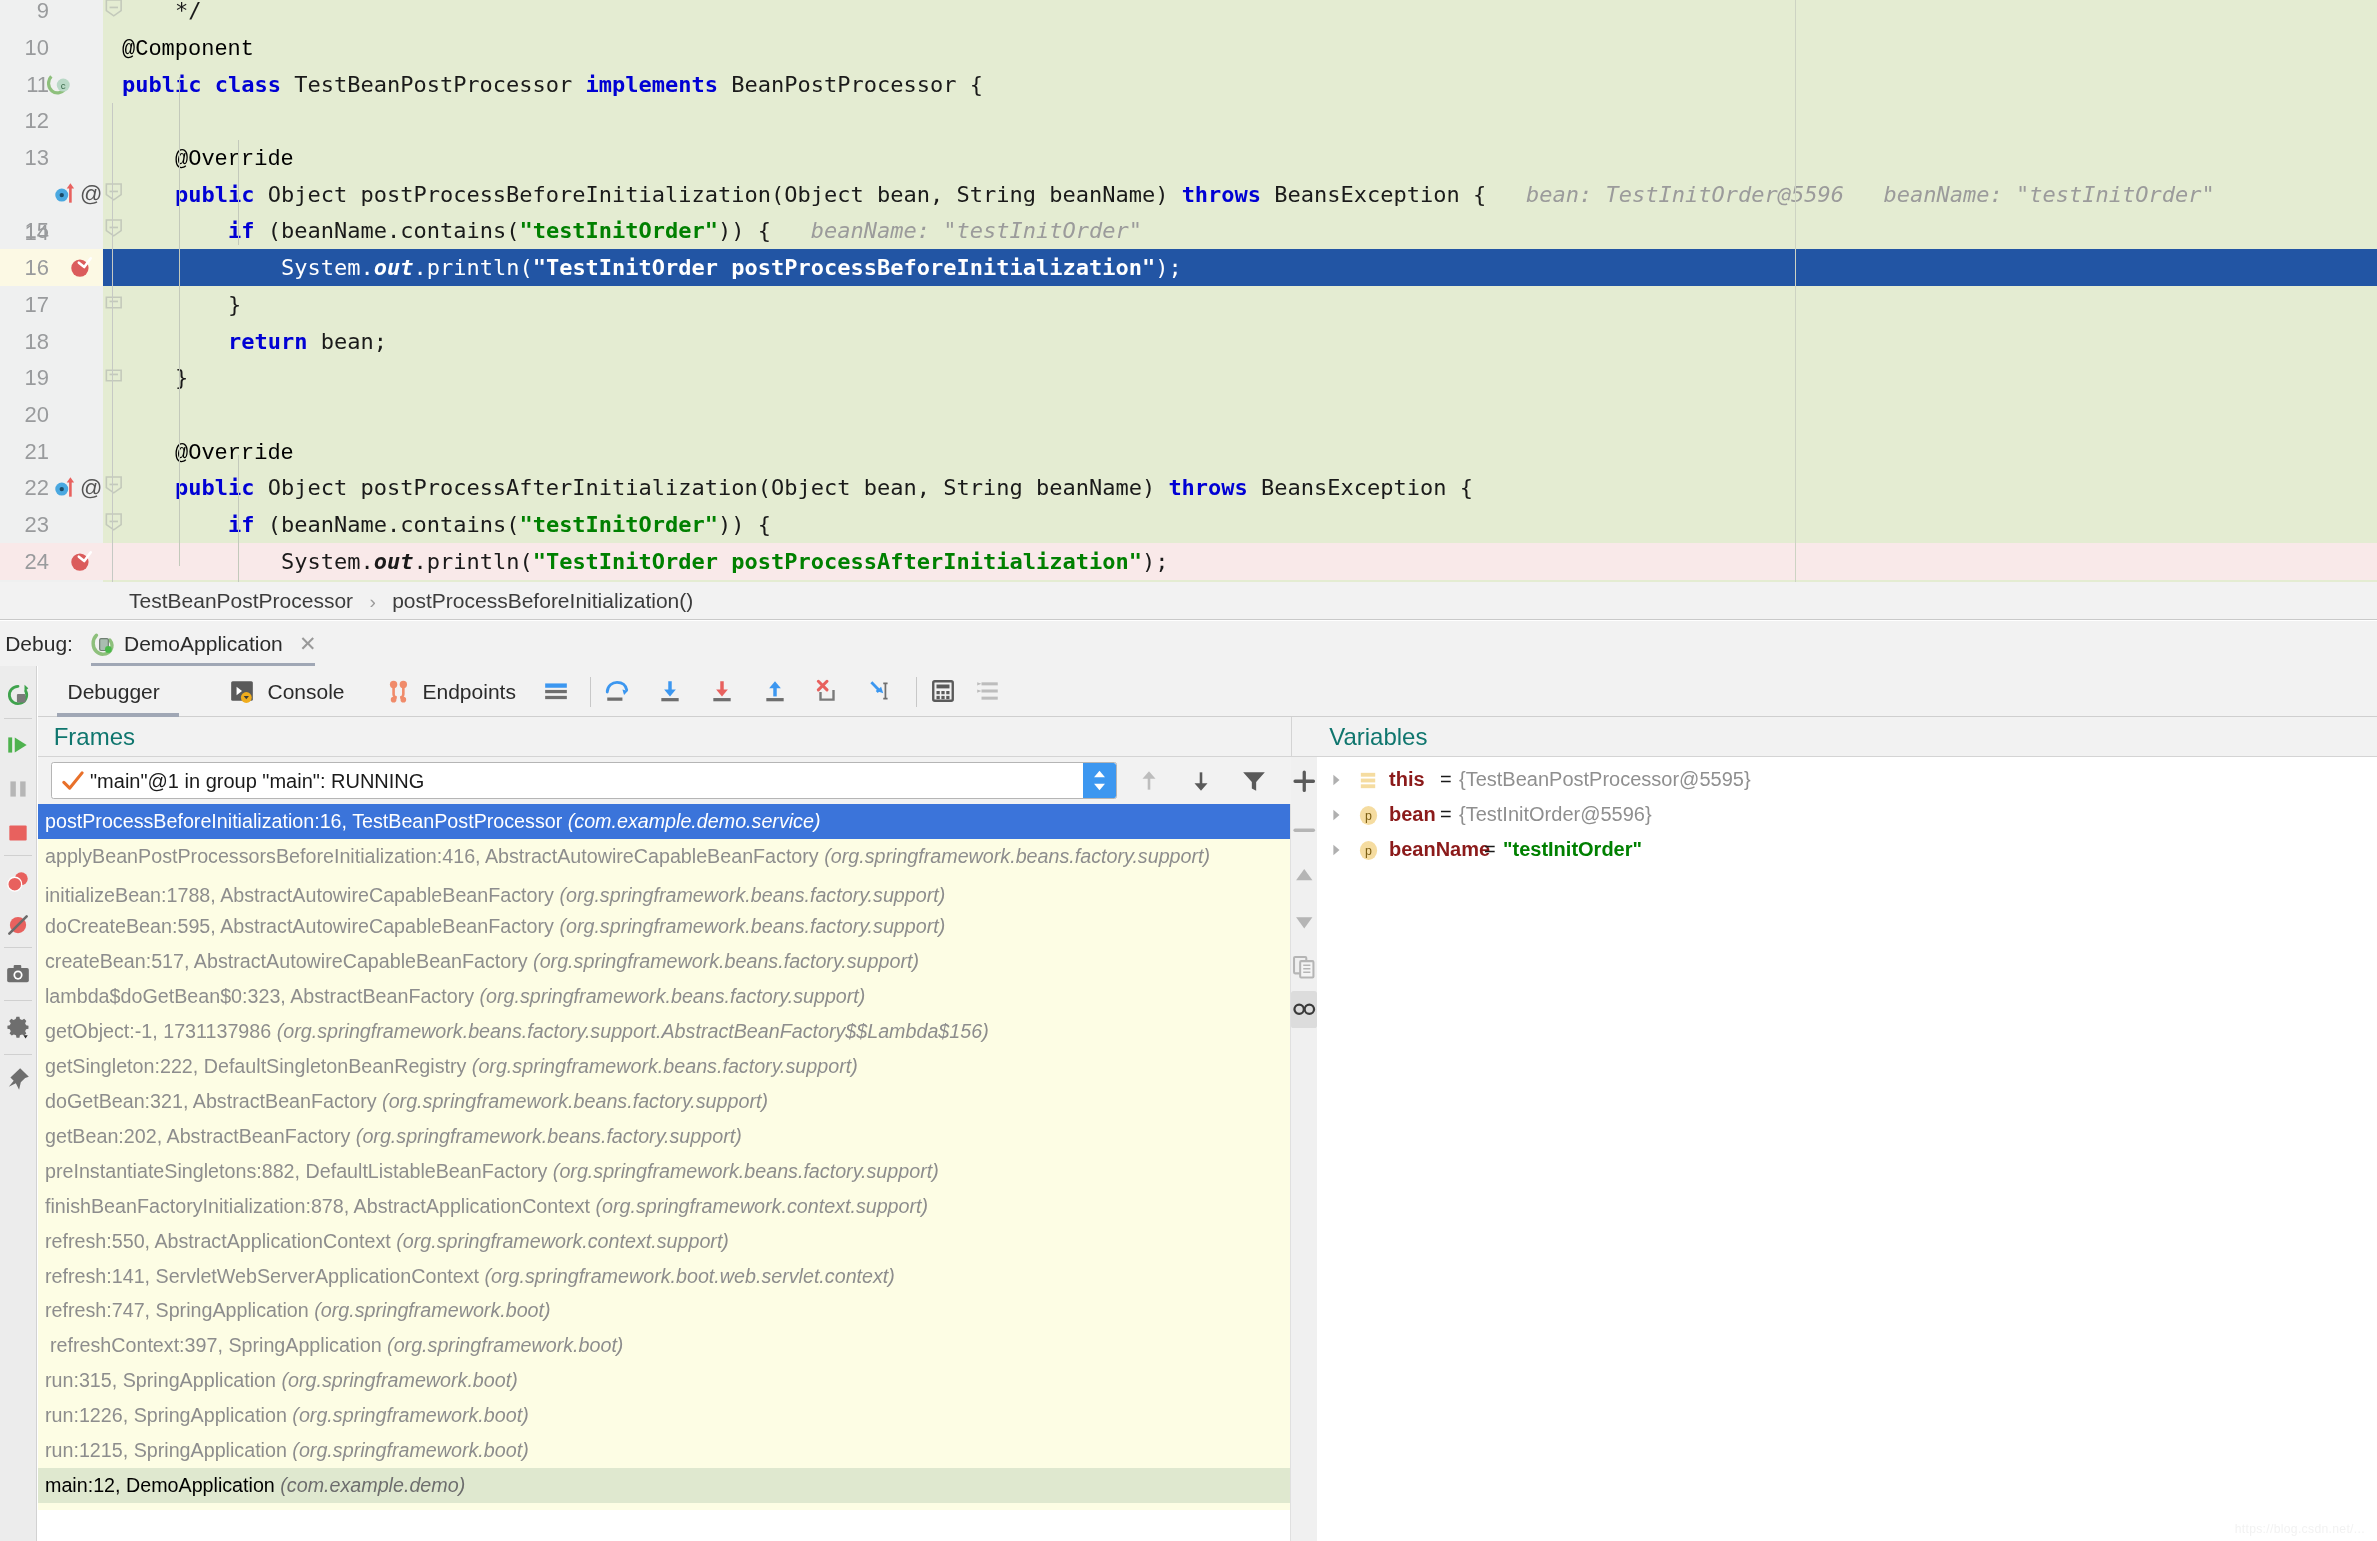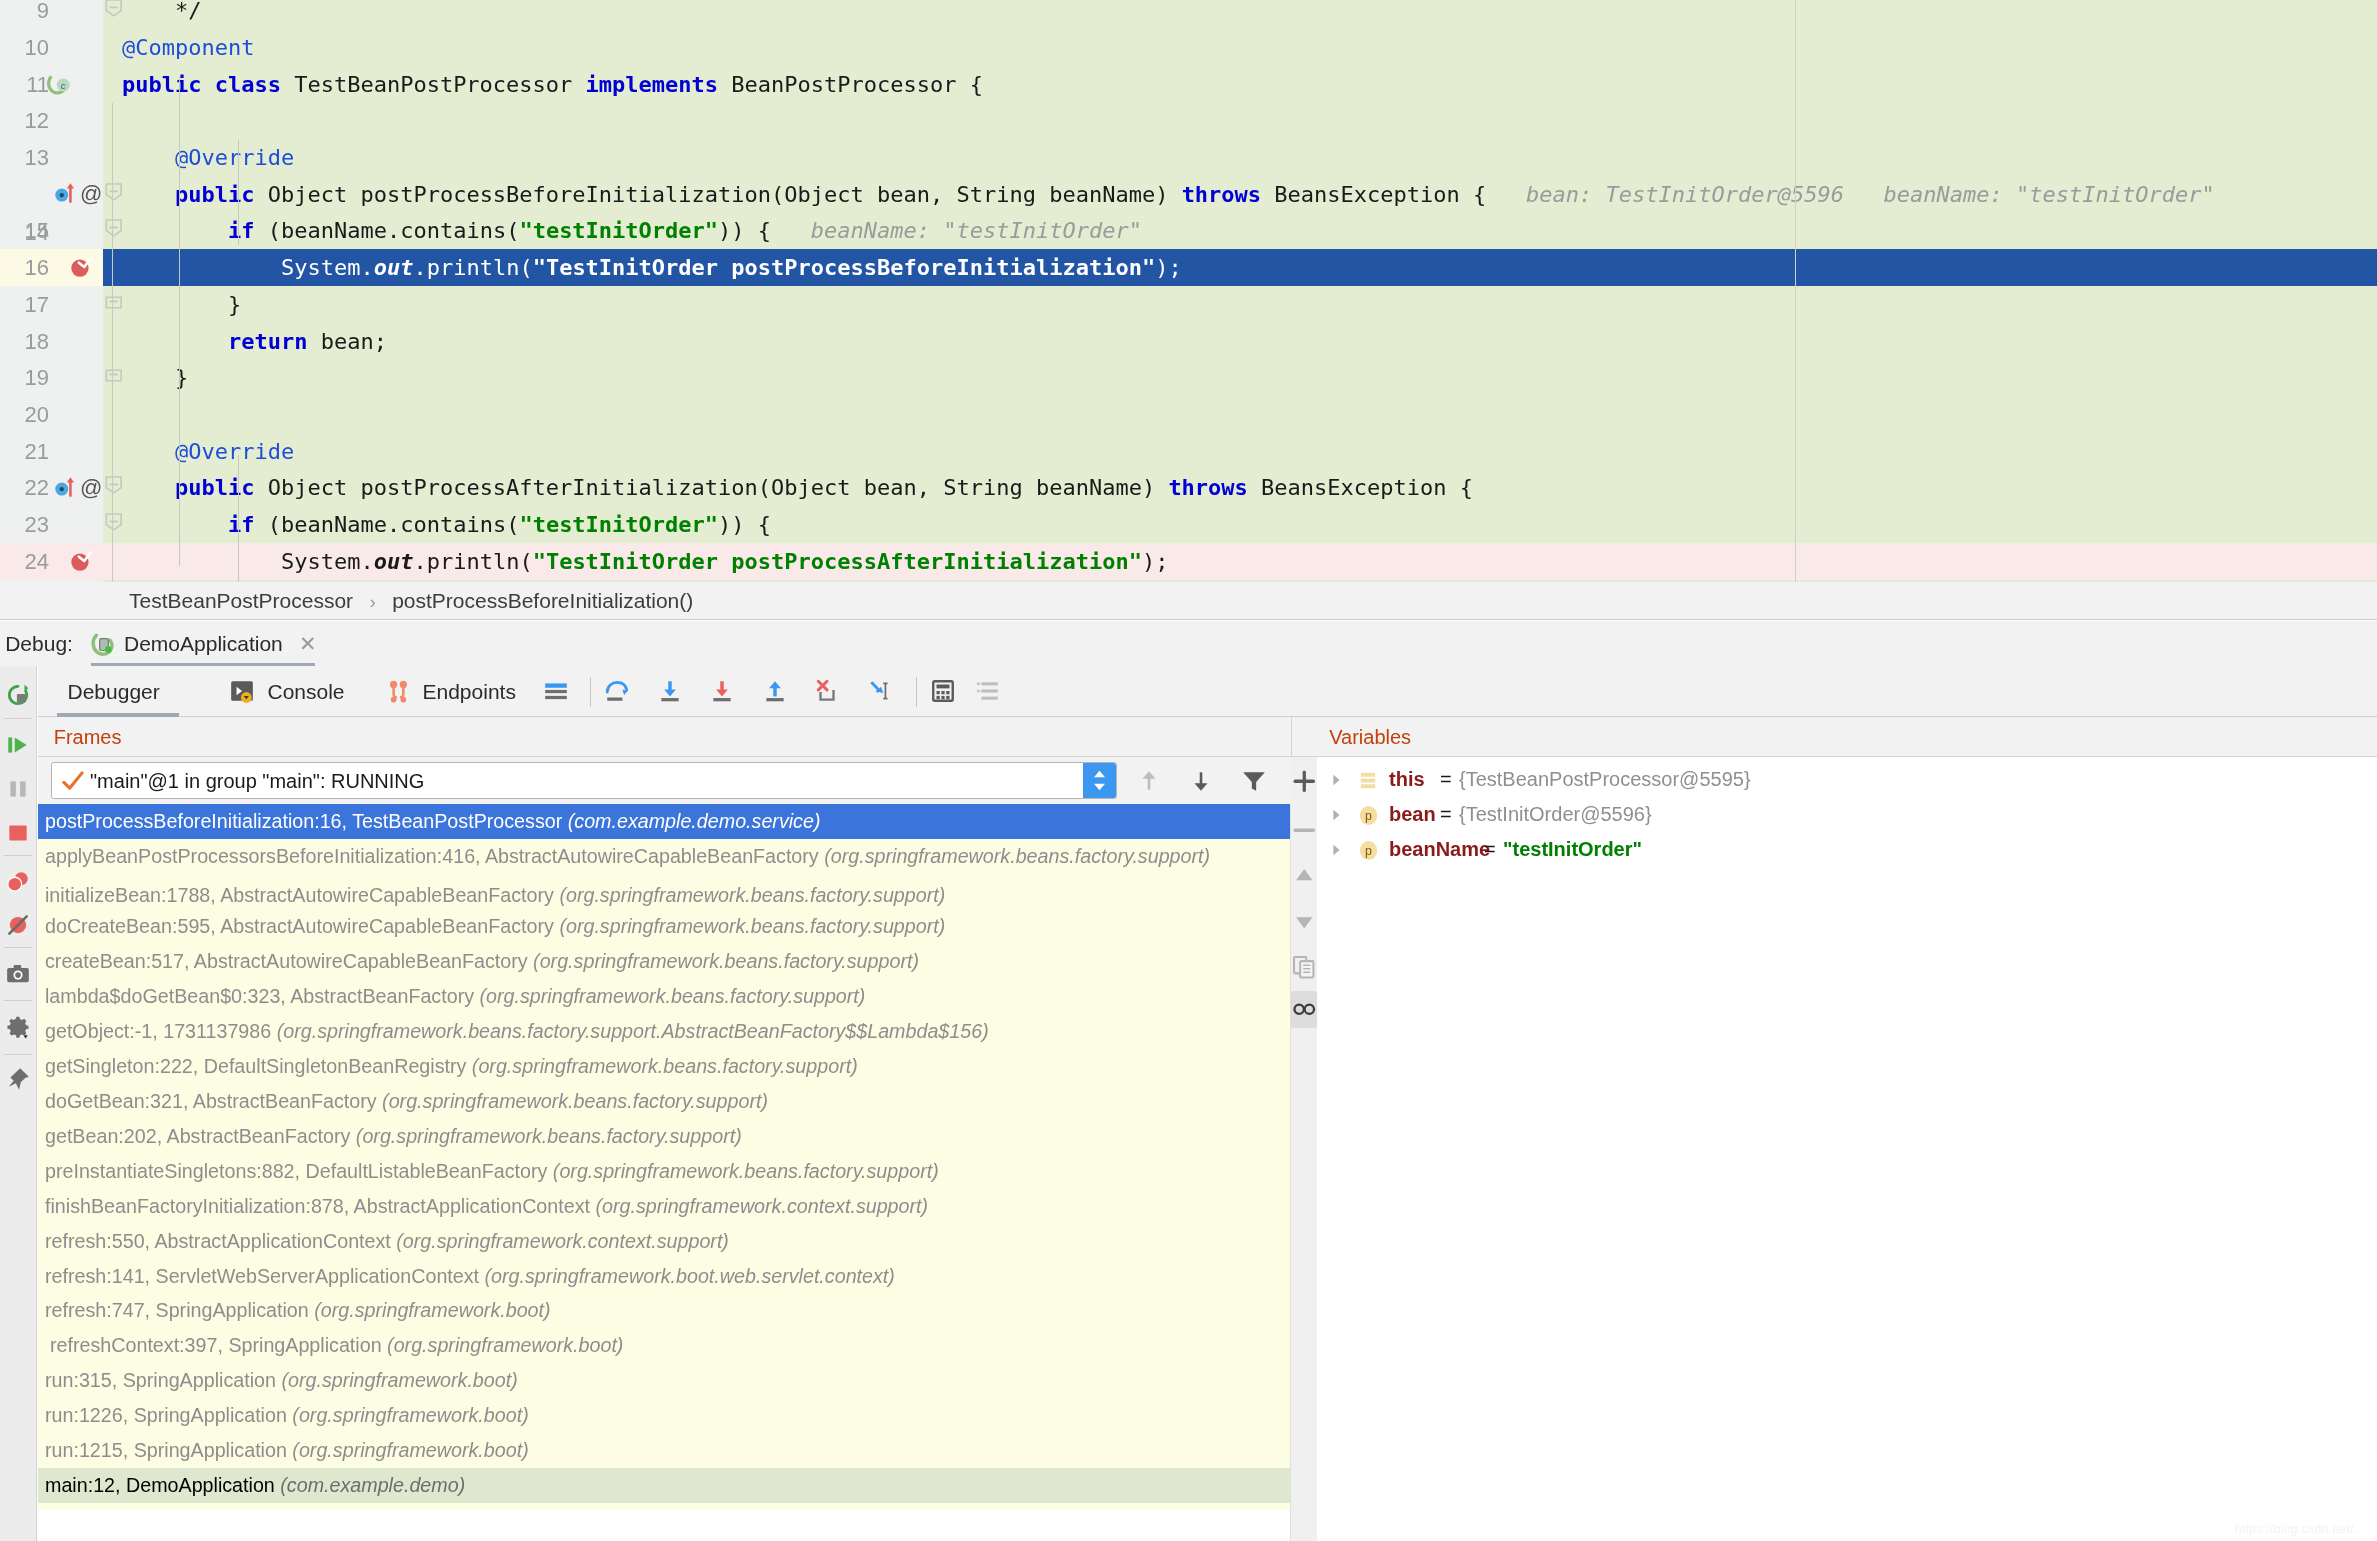--- a/index.html
+++ b/index.html
@@ -39,21 +39,21 @@
     color: #999b9d; font-family: "Liberation Sans", sans-serif;
     font-size: 22px;
   }
   .codetext { position: absolute; left: 122px; }
   .ln-exec { background: #2255a4 !important; }
   .ln-exec .codetext, .ln-exec .codetext * { color: #ffffff !important; }
   .ln-err { background: #f9e9e9 !important; }
 
   
   .kw  { color: #0000d4; font-weight: bold; }
-  .ann { color: #1d4ed8; }
+  .ann { color: #000000; font-family: Liberation Mono, monospace; }
   .str { color: #008000; font-weight: bold; }
   .plain { color: #1a1a1a; }
   .fld { color: #1a1a1a; font-style: italic; font-weight: bold; }
   .hint { color: #9b9b9b; font-style: italic; }
 
   .vsep {
     position: absolute; top: 0; width: 0.9px; height: 582px;
     background: #cdd3c3;
   }
   .indentguide {
@@ -142,21 +142,21 @@
   #frames-hdr {
     position: absolute; left: 38px; top: 717px; width: 1279px; height: 40px;
     background: #f2f2f2; border-bottom: 0.9px solid #d4d4d4;
   }
   #vars-hdr {
     position: absolute; left: 1317px; top: 717px; width: 1060px; height: 40px;
     background: #f2f2f2; border-bottom: 0.9px solid #d4d4d4;
   }
   .panel-title {
     position: absolute; top: 0; height: 32px; line-height: 40px;
-    font-size: 20px; color: #c2410c;
+    font-size: 24px; color: #0f766e;
   }
 
   
   #threadbar {
     position: absolute; left: 38px; top: 757px; width: 1279px; height: 47px;
     background: #f2f2f2;
   }
   #threadbox {
     position: absolute; left: 13px; top: 5.2px; width: 1066px; height: 37px;
     background: #ffffff; border: 0.9px solid #b5b5b5; border-radius: 2.6px;

